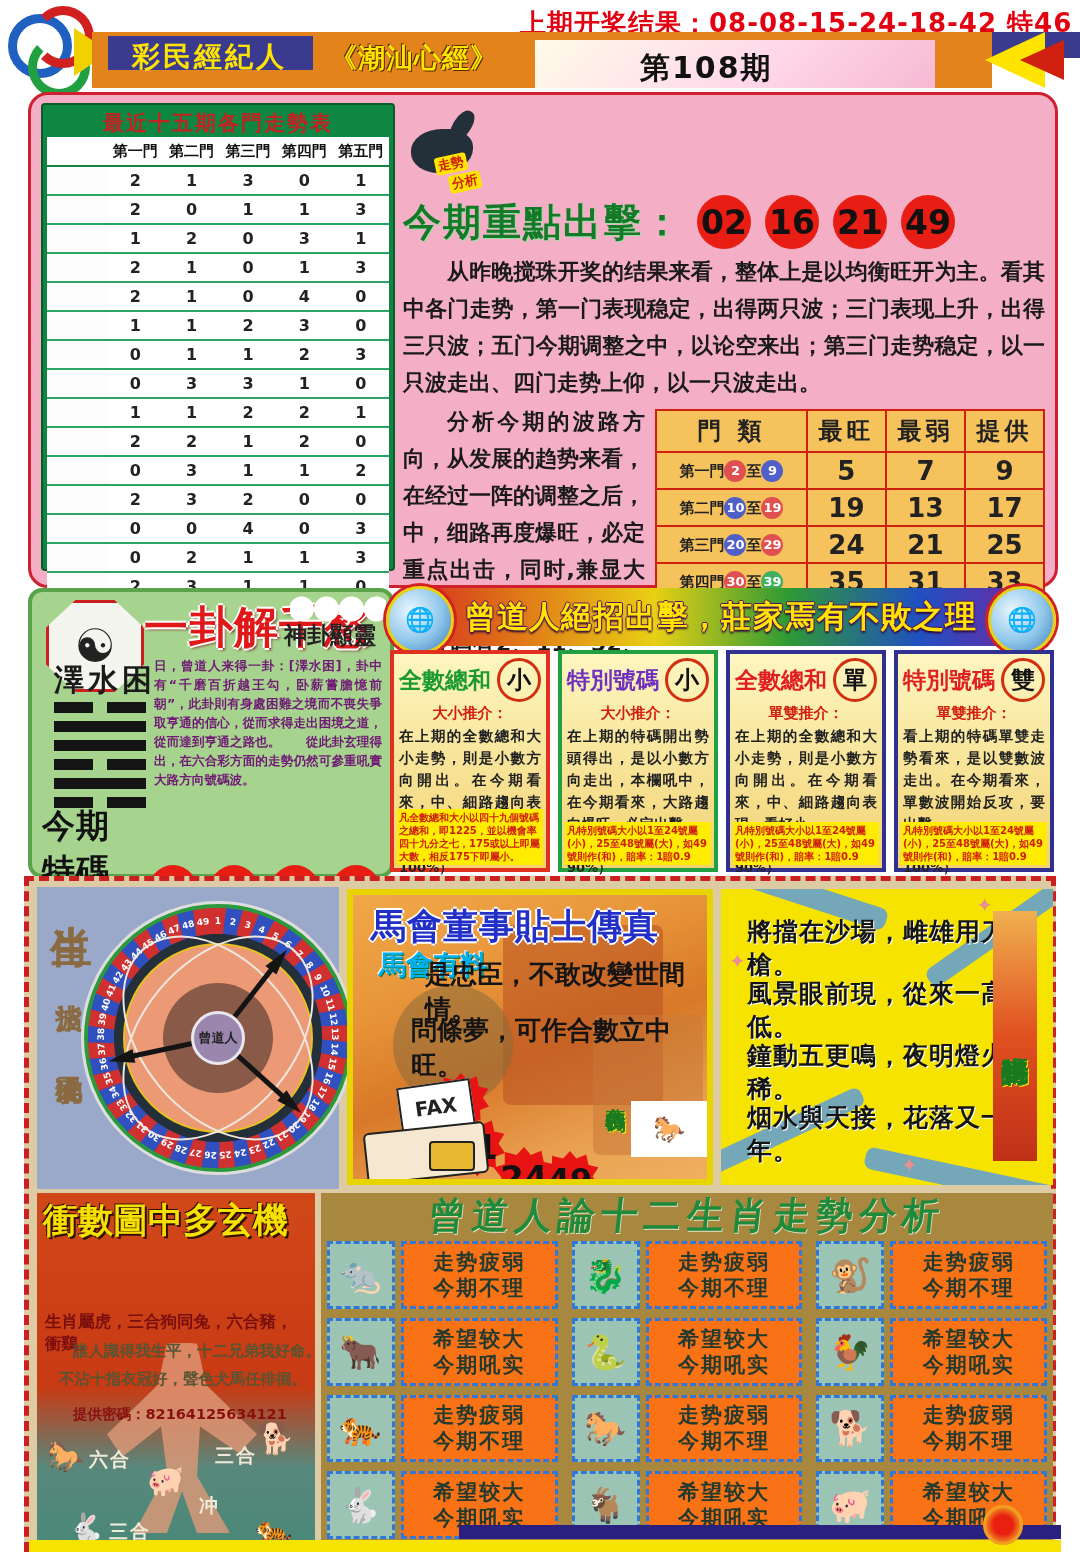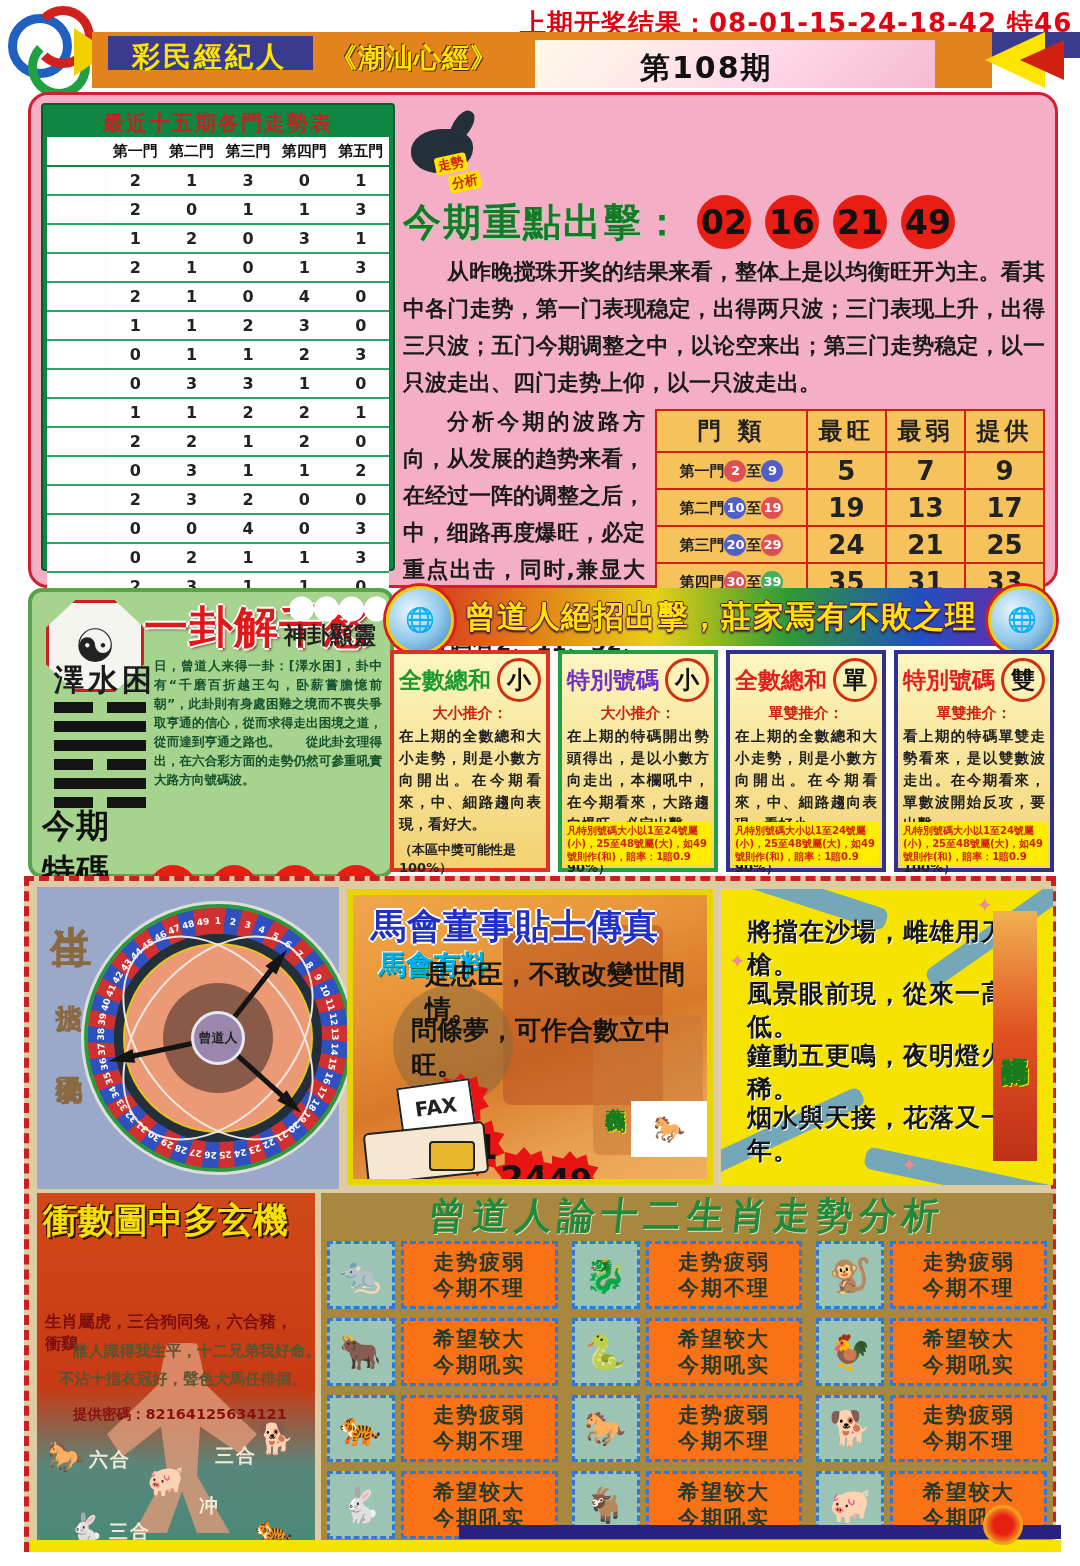--- a/index.html
+++ b/index.html
@@ -55,21 +55,21 @@
              text-shadow:-2px 0 0 #fff,2px 0 0 #fff,0 -2px 0 #fff,0 2px 0 #fff,2px 2px 3px #7a1010;}
   #hex-sub-eggs{position:absolute;left:258px;top:2px;width:96px;height:30px;background:
       radial-gradient(circle at 12% 50%,#fff 12px,transparent 13px),radial-gradient(circle at 38% 50%,#fff 12px,transparent 13px),
       radial-gradient(circle at 64% 50%,#fff 12px,transparent 13px),radial-gradient(circle at 90% 50%,#fff 12px,transparent 13px);}
   #hex-sub{position:absolute;left:252px;top:28px;font-size:23px;font-weight:bold;color:#222;}
   #hex-name{position:absolute;left:22px;top:68px;font-size:30px;font-weight:bold;color:#1a1a1a;letter-spacing:4px;}
   #hexagram{position:absolute;left:22px;top:110px;width:92px;}
   .hx-row{height:11px;margin-bottom:8px;display:flex;justify-content:space-between;}
   .hx-solid{width:100%;height:11px;background:#141414;}
   .hx-half{width:42%;height:11px;background:#141414;}
-  #hex-text{position:absolute;left:122px;top:64px;width:228px;font-size:12.6px;font-weight:bold;color:#14532d;line-height:19px;text-align:justify;}
+  #hex-text{position:absolute;left:122px;top:64px;width:228px;font-size:12.6px;font-weight:bold;color:#701a75;line-height:19px;text-align:justify;}
   #hex-rec{position:absolute;left:10px;top:212px;width:340px;display:flex;align-items:center;}
   #hex-rec-label{font-size:33px;font-weight:bold;color:#111;letter-spacing:1px;}
   .rec-oval{width:52px;height:58px;border-radius:50%;background:#e81d14;color:#101010;font-size:30px;font-weight:bold;
             display:flex;align-items:center;justify-content:center;margin-left:9px;}
   #zhao-banner{left:390px;top:588px;width:662px;height:58px;border-radius:29px;
       background:linear-gradient(90deg,#d42020,#e07a18,#e8d014,#2f9a34,#2050c0,#8020a0);
       display:flex;align-items:center;justify-content:center;}
   #zhao-text{font-size:31px;font-weight:bold;color:#ffe400;letter-spacing:1px;
       text-shadow:-1px 0 0 #5a1060,1px 0 0 #5a1060,0 -1px 0 #5a1060,0 2px 2px #30083a;}
   .globe{position:absolute;top:-2px;width:62px;height:62px;border-radius:50%;background:radial-gradient(circle at 35% 35%,#eaf6ff,#8ec6ea 55%,#3a78b8);
@@ -154,21 +154,21 @@
   .z-l{font-size:21px;font-weight:bold;color:#243a2e;line-height:26px;letter-spacing:2px;}
   #bar-purple{position:absolute;left:430px;bottom:8px;width:602px;height:14px;background:#2a2080;}
   #bar-yellow{position:absolute;left:0;bottom:-5px;width:1032px;height:12px;background:#f6e400;}
   #sun-orn{position:absolute;right:28px;bottom:2px;width:34px;height:34px;border-radius:50%;background:radial-gradient(circle,#e82010 40%,#f08020 70%);border:3px solid #f0a020;}
 </style>
 </head>
 <body>
 
 <div id="page">
 
-  <div class="abs" id="hdr-result">上期开奖结果：08-01-15-24-18-42  特46</div>
+  <div class="abs" id="hdr-result">上期开奖结果：08-08-15-24-18-42  特46</div>
   <div class="abs" style="left:6px;top:6px;width:105px;height:80px;">
     <div class="abs logo-ring" style="left:2px;top:8px;width:46px;height:46px;border:9px solid #2060c0;"></div>
     <div class="abs logo-ring" style="left:26px;top:0;width:44px;height:44px;border:9px solid #d02020;border-left-color:transparent;"></div>
     <div class="abs logo-ring" style="left:22px;top:30px;width:44px;height:44px;border:9px solid #20a040;border-top-color:transparent;"></div>
     <div class="abs" style="left:68px;top:22px;width:0;height:0;border-top:24px solid transparent;border-bottom:24px solid transparent;border-left:36px solid #f0d000;"></div>
   </div>
   <div class="abs" id="hdr-band-purple"></div>
   <div class="abs" id="hdr-band-orange"></div>
   <div class="abs" id="hdr-brand-box"></div>
   <div class="abs" id="hdr-brand">彩民經紀人</div>
@@ -438,20 +438,21 @@
   </div>
   <div class="abs" id="tips-row">
       <div class="tip-col" style="border-color: rgb(224, 48, 32);">
         <div class="tip-head">
           <div class="tip-title" style="color: rgb(26, 154, 48);">全數總和</div>
           <div class="tip-badge">小</div>
         </div>
         <div class="tip-sub">大小推介：</div>
         <div class="tip-body">在上期的全數總和大小走勢，則是小數方向開出。在今期看來，中、細路趨向表現，看好大。</div>
         <div class="tip-odds">（本區中獎可能性是100%）</div>
+        <div class="tip-foot">凡全數總和大小以四十九個號碼之總和，即1225，並以機會率四十九分之七，175或以上即屬大數，相反175下即屬小。</div>
       </div>
       <div class="tip-col" style="border-color: rgb(32, 160, 64);">
         <div class="tip-head">
           <div class="tip-title" style="color: rgb(112, 48, 192);">特別號碼</div>
           <div class="tip-badge">小</div>
         </div>
         <div class="tip-sub">大小推介：</div>
         <div class="tip-body">在上期的特碼開出勢頭得出，是以小數方向走出，本欄吼中，在今期看來，大路趨向爆旺，必定出擊。</div>
         <div class="tip-odds">（本區中獎可能性是90%）</div>
         <div class="tip-foot">凡特別號碼大小以1至24號屬(小)，25至48號屬(大)，如49號則作(和)，賠率：1賠0.9</div>

